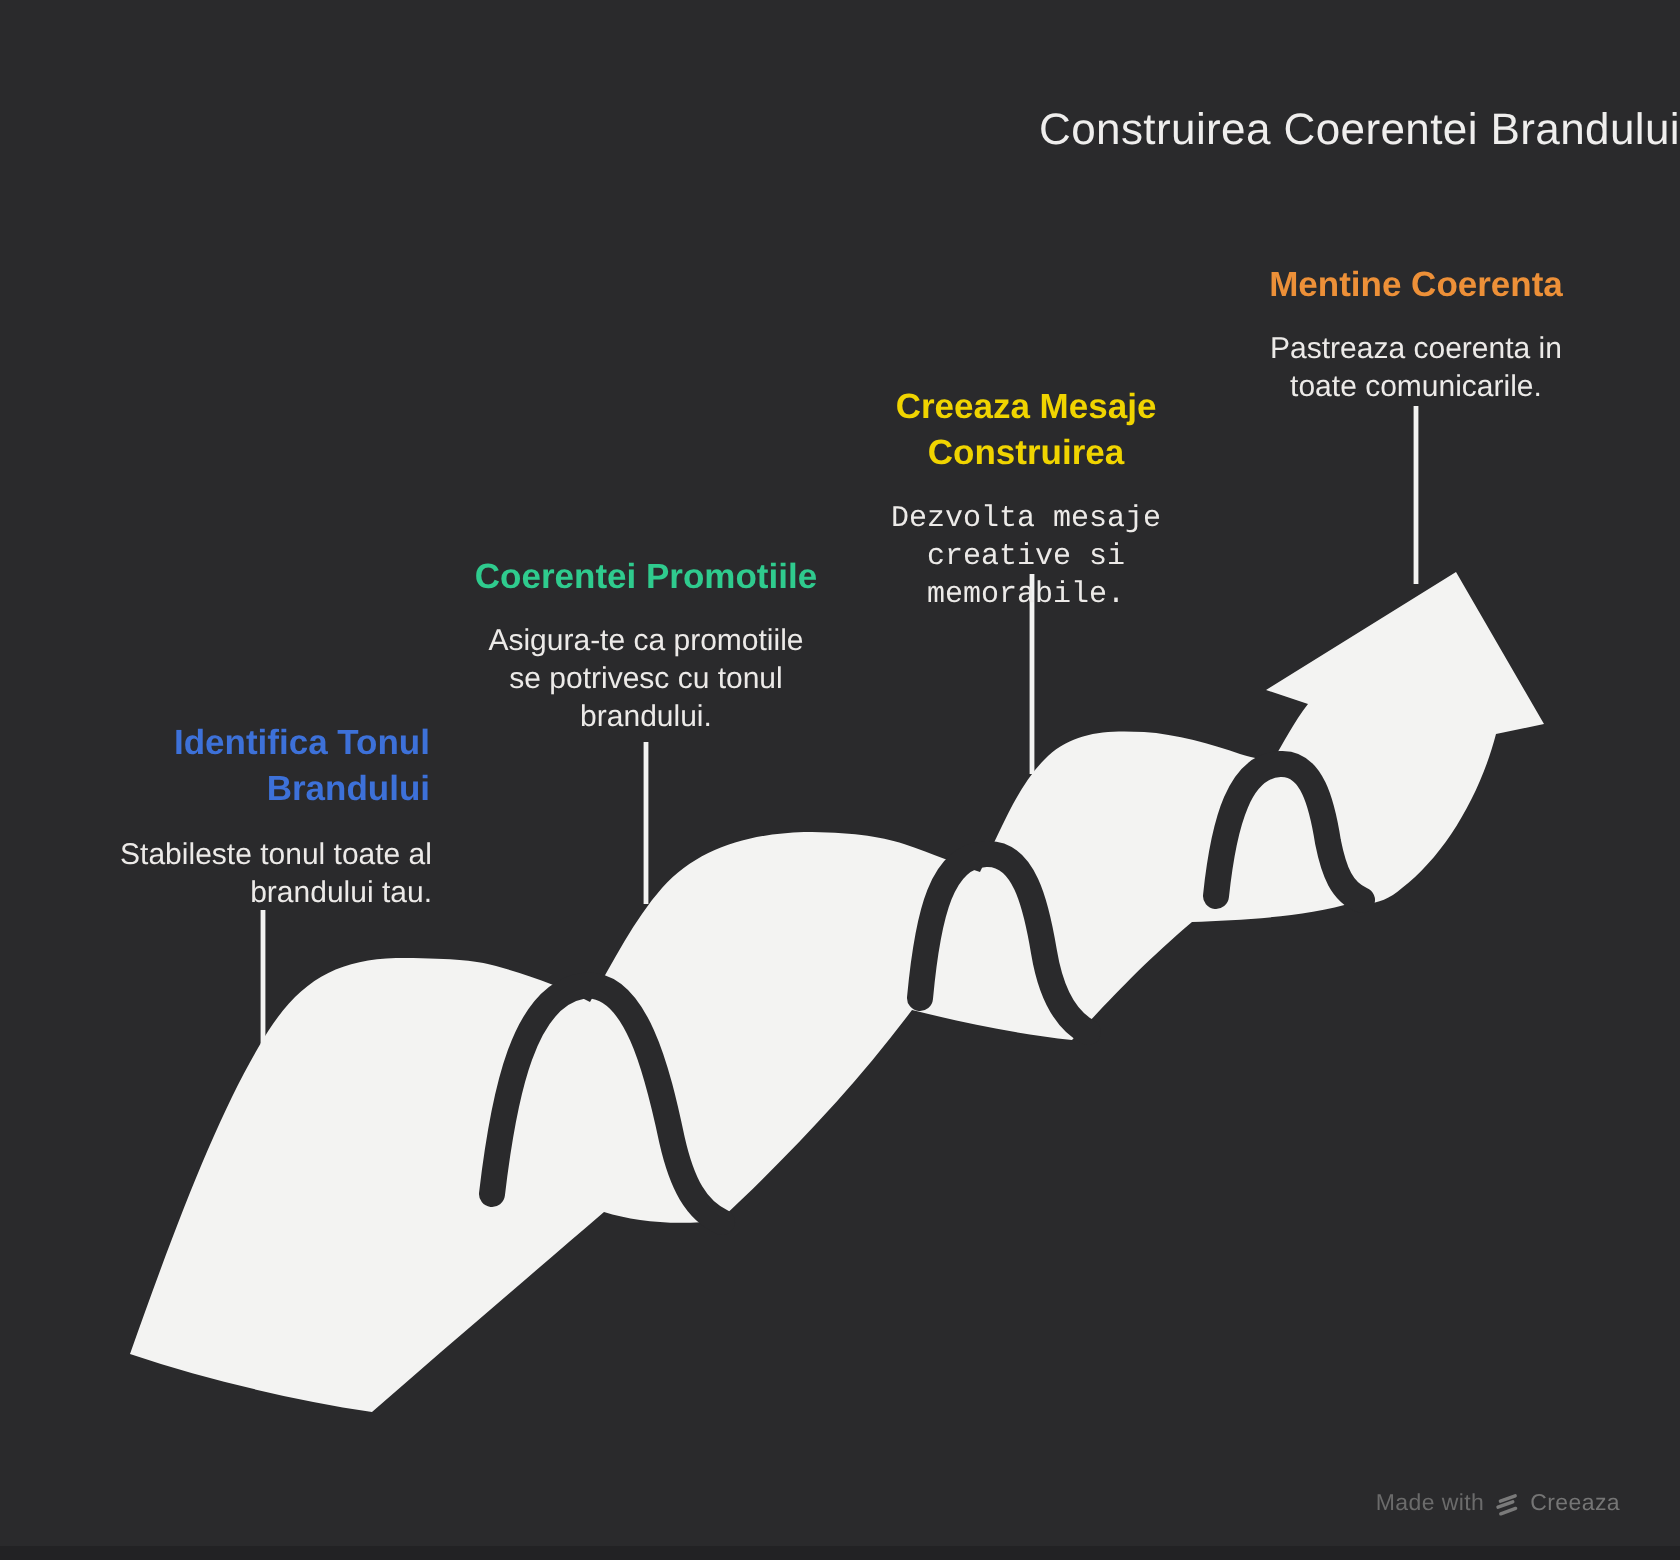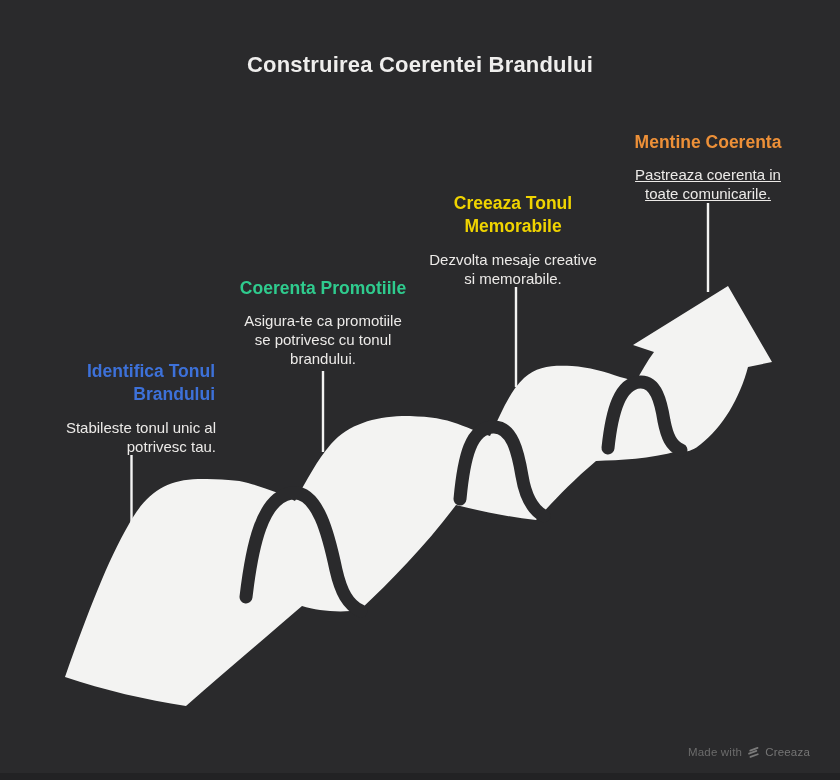--- a/index.html
+++ b/index.html
@@ -3,38 +3,38 @@
 <meta charset="utf-8">
 <style>
   html,body{margin:0;padding:0;background:#1c1c1d;}
   #canvas{
     position:relative;width:840px;height:780px;overflow:hidden;
     background:#2a2a2c;
     font-family:"Liberation Sans",sans-serif;
   }
   #ribbon-svg{position:absolute;left:0;top:0;width:840px;height:780px;}
   .page-title{
-    position:absolute;top:52px;left:0;width:840px;text-align:center;
-    font-size:22px;font-weight:700;color:#efeeed;letter-spacing:.2px;
+    position:absolute;top:52px;left:0;width:840px;text-align:right;
+    font-size:22px;font-weight:400;color:#efeeed;letter-spacing:.2px;
   }
   .step{position:absolute;text-align:center;transform:translateX(-50%);}
   .step-title{font-size:17.5px;font-weight:700;line-height:1.3;margin:11px auto;}
   .step-desc{font-size:15px;line-height:1.27;color:#eceae8;margin:12px auto 0;}
   .step1{left:130px;top:349px;width:200px;text-align:right;}
   .step1 .step-title{max-width:170px;}
   .step1 .step-desc{max-width:172px;}
   .step2{left:323px;top:266px;width:220px;}
   .step2 .step-title{max-width:215px;}
   .step2 .step-desc{max-width:172px;margin-top:10px;}
   .step3{left:513px;top:181px;width:210px;}
   .step3 .step-title{max-width:170px;}
-  .step3 .step-desc{max-width:172px;}
+  .step3 .step-desc{max-width:172px;font-family:Liberation Mono, monospace;}
   .step4{left:708px;top:120px;width:230px;}
   .step4 .step-title{max-width:225px;}
-  .step4 .step-desc{max-width:168px;margin-top:10px;text-decoration:underline;}
+  .step4 .step-desc{max-width:168px;margin-top:10px;}
   .watermark{
     position:absolute;right:30px;top:745px;height:14px;
     display:flex;align-items:center;gap:5px;
     font-size:11.5px;color:#6b6b6b;letter-spacing:.2px;
   }
   .napkin-brand{color:#757575;}
   .bottom-strip{position:absolute;left:0;bottom:0;width:840px;height:7px;background:#222224;}
 </style>
 </head>
 <body>
@@ -83,30 +83,30 @@
       <line x1="323" y1="371" x2="323" y2="452"></line>
       <line x1="516" y1="287" x2="516" y2="387"></line>
       <line x1="708" y1="203" x2="708" y2="292"></line>
     </g>
   </svg>
 
   <div class="page-title">Construirea Coerentei Brandului</div>
 
   <div class="step step1">
     <div class="step-title" style="color: rgb(61, 113, 217);">Identifica Tonul Brandului</div>
-    <div class="step-desc">Stabileste tonul unic al potrivesc tau.</div>
+    <div class="step-desc">Stabileste tonul toate al brandului tau.</div>
   </div>
 
   <div class="step step2">
-    <div class="step-title" style="color: rgb(47, 203, 142);">Coerenta Promotiile</div>
+    <div class="step-title" style="color: rgb(47, 203, 142);">Coerentei Promotiile</div>
     <div class="step-desc">Asigura-te ca promotiile se potrivesc cu tonul brandului.</div>
   </div>
 
   <div class="step step3">
-    <div class="step-title" style="color: rgb(240, 212, 0);">Creeaza Tonul Memorabile</div>
+    <div class="step-title" style="color: rgb(240, 212, 0);">Creeaza Mesaje Construirea</div>
     <div class="step-desc">Dezvolta mesaje creative si memorabile.</div>
   </div>
 
   <div class="step step4">
     <div class="step-title" style="color: rgb(237, 144, 56);">Mentine Coerenta</div>
     <div class="step-desc">Pastreaza coerenta in toate comunicarile.</div>
   </div>
 
   <div class="watermark">
     <span>Made with</span>

